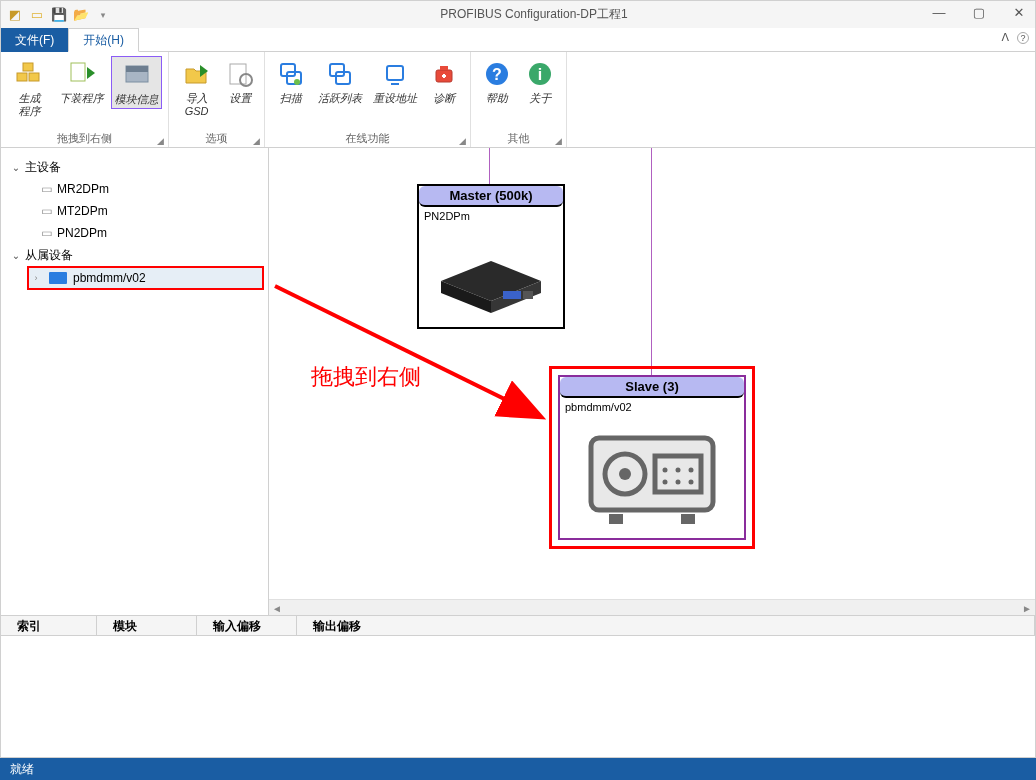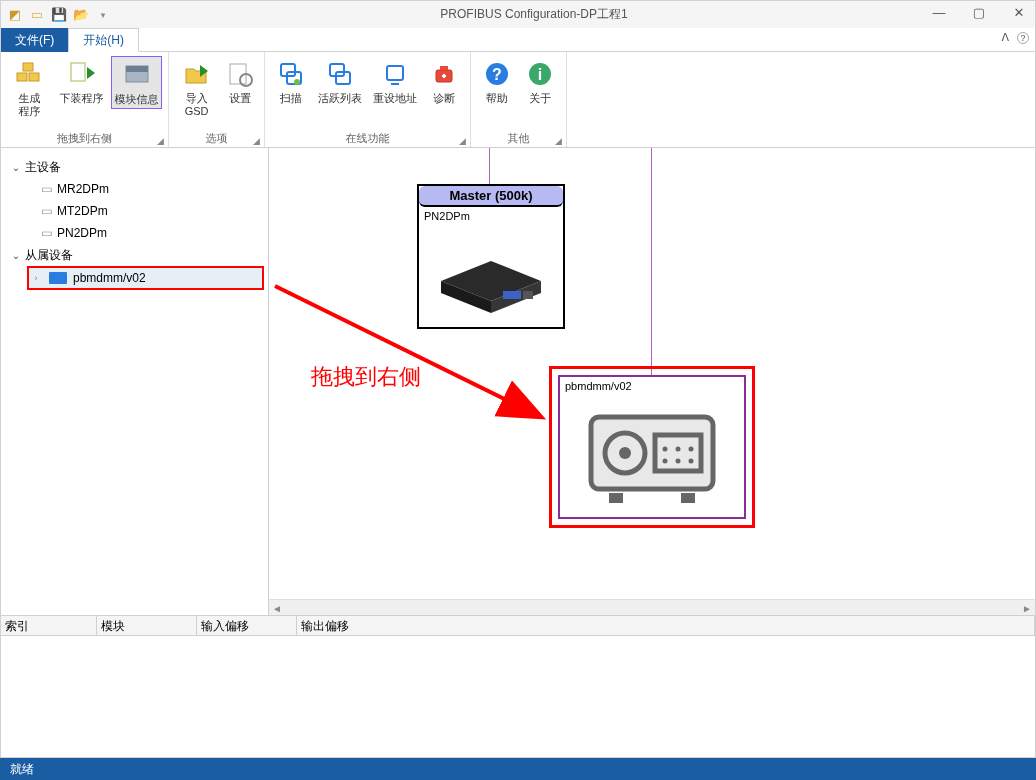--- a/index.html
+++ b/index.html
@@ -22,21 +22,21 @@
 
 
 .ribbon { height: 96px; border: 1px solid #d0d0d0; border-top: none; display: flex; }
 .group { border-right: 1px solid #e0e0e0; display: flex; flex-direction: column; position: relative; }
 .group-body { flex: 1; display: flex; align-items: flex-start; padding: 4px 6px 0 6px; gap: 4px; }
 .group-title { height: 18px; font-size: 11px; color: #666; display: flex; align-items: center; justify-content: center; position: relative; }
 .group-launch { position: absolute; right: 4px; bottom: 1px; font-size: 9px; color: #888; cursor: pointer; }
 .rbtn { display: flex; flex-direction: column; align-items: center; width: 46px; padding: 2px 0; cursor: pointer; }
 .rbtn.wide { width: 52px; }
 .rbtn .ricon { width: 32px; height: 32px; display: flex; align-items: center; justify-content: center; font-size: 24px; }
-.rbtn .rlbl { font-size: 11px; color: #333; text-align: center; line-height: 13px; margin-top: 2px; }
+.rbtn .rlbl { font-size: 11px; color: #333; text-align: center; line-height: 13px; margin-top: 2px; font-style: italic; }
 .rbtn.sel { background: #e5e5e5; border: 1px solid #8b5cf6; }
 
 
 .mainrow { display: flex; height: calc(780px - 28px - 24px - 96px - 142px - 22px); }
 .sidebar { width: 268px; border: 1px solid #d0d0d0; border-top: none; border-right: none; overflow: auto; font-size: 12px; padding-top: 8px; }
 .tree-node { display: flex; align-items: center; height: 22px; cursor: pointer; }
 .tree-node .tw { width: 14px; text-align: center; font-size: 10px; color: #555; }
 .tree-node .ticon { width: 16px; text-align: center; color: #888; }
 .tree-node .tlbl { padding-left: 2px; }
 .tree-child { padding-left: 24px; }
@@ -59,21 +59,21 @@
 
 .slave-outer { position: absolute; border: 3px solid #ff0000; padding: 6px; }
 .slave-outer .devbox { position: static; border: 2px solid #8a2d9c; }
 
 
 .annot-text { position: absolute; color: #ff0000; font-size: 22px; font-family: "SimSun", serif; }
 
 
 .gridpanel { height: 142px; border: 1px solid #d0d0d0; border-top: none; background: #fff; }
 .gridhdr { display: flex; height: 20px; background: #f5f5f5; border-bottom: 1px solid #d0d0d0; font-size: 12px; }
-.gridhdr .gc { border-right: 1px solid #d0d0d0; padding: 2px 4px; }
+.gridhdr .gc { border-right: 1px solid #d0d0d0; padding: 2px 16px; font-weight: bold; }
 .gridbody { height: calc(100% - 20px); }
 
 
 .statusbar { height: 22px; background: #1a5da3; color: #fff; font-size: 12px; display: flex; align-items: center; padding-left: 10px; }
 </style>
 </head>
 <body>
 
 <div class="titlebar">
   <div class="qat">
@@ -302,20 +302,21 @@
         <defs>
             <marker id="ah" markerWidth="14" markerHeight="14" refX="10" refY="5" orient="auto">
               <path d="M0,0 L12,5 L0,10 Z" fill="#ff0000"></path>
             </marker>
           </defs>
         <line x1="6" y1="138" x2="270" y2="268" stroke="#ff0000" stroke-width="4" marker-end="url(#ah)"></line>
       </svg>
 
       <div class="slave-outer" style="left:280px;top:218px">
         <div class="devbox" style="width:188px">
+          <div class="devhdr">Slave (3)</div>
           <div class="devsub">pbmdmm/v02</div>
           <div class="devimg">
             <svg width="150" height="110" viewBox="0 0 150 110">
               <rect x="14" y="16" width="122" height="72" rx="8" fill="#e8e8e8" stroke="#666" stroke-width="5"></rect>
               <circle cx="48" cy="52" r="20" fill="none" stroke="#666" stroke-width="5"></circle>
               <circle cx="48" cy="52" r="6" fill="#666"></circle>
               <rect x="78" y="34" width="46" height="36" fill="none" stroke="#666" stroke-width="5"></rect>
               <circle cx="88" cy="48" r="2.5" fill="#666"></circle>
                 <circle cx="101" cy="48" r="2.5" fill="#666"></circle>
                 <circle cx="114" cy="48" r="2.5" fill="#666"></circle>

